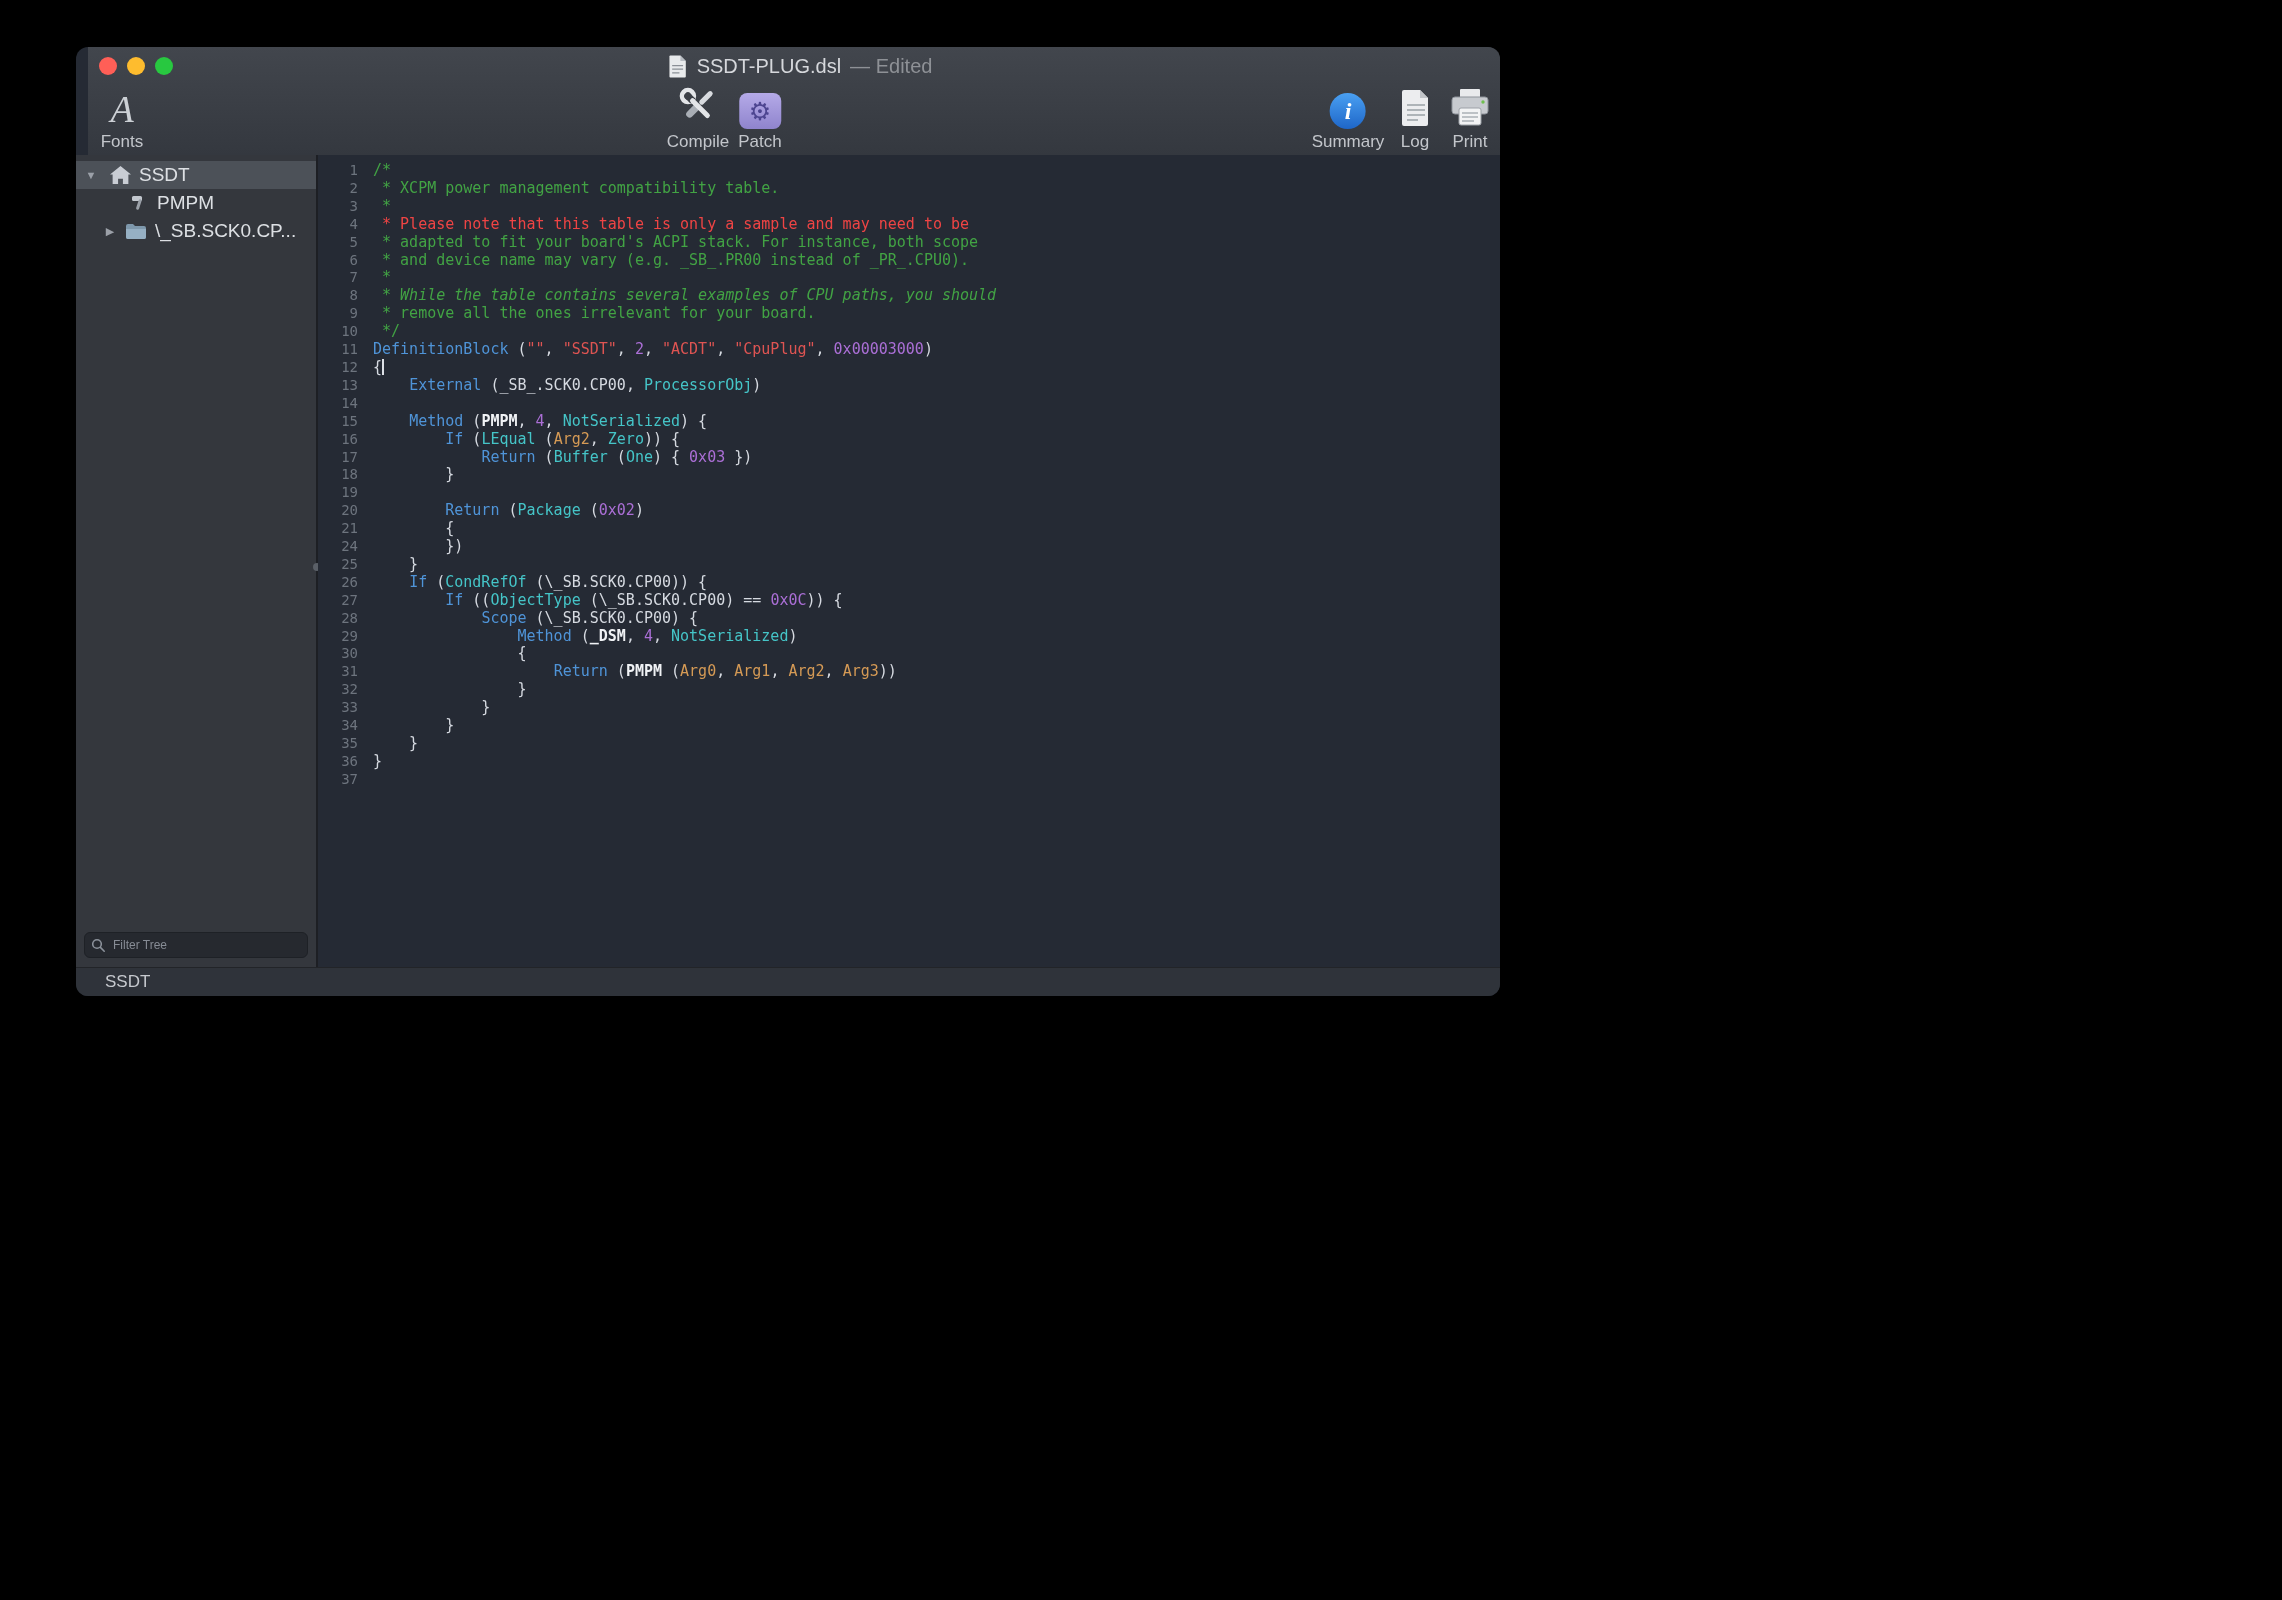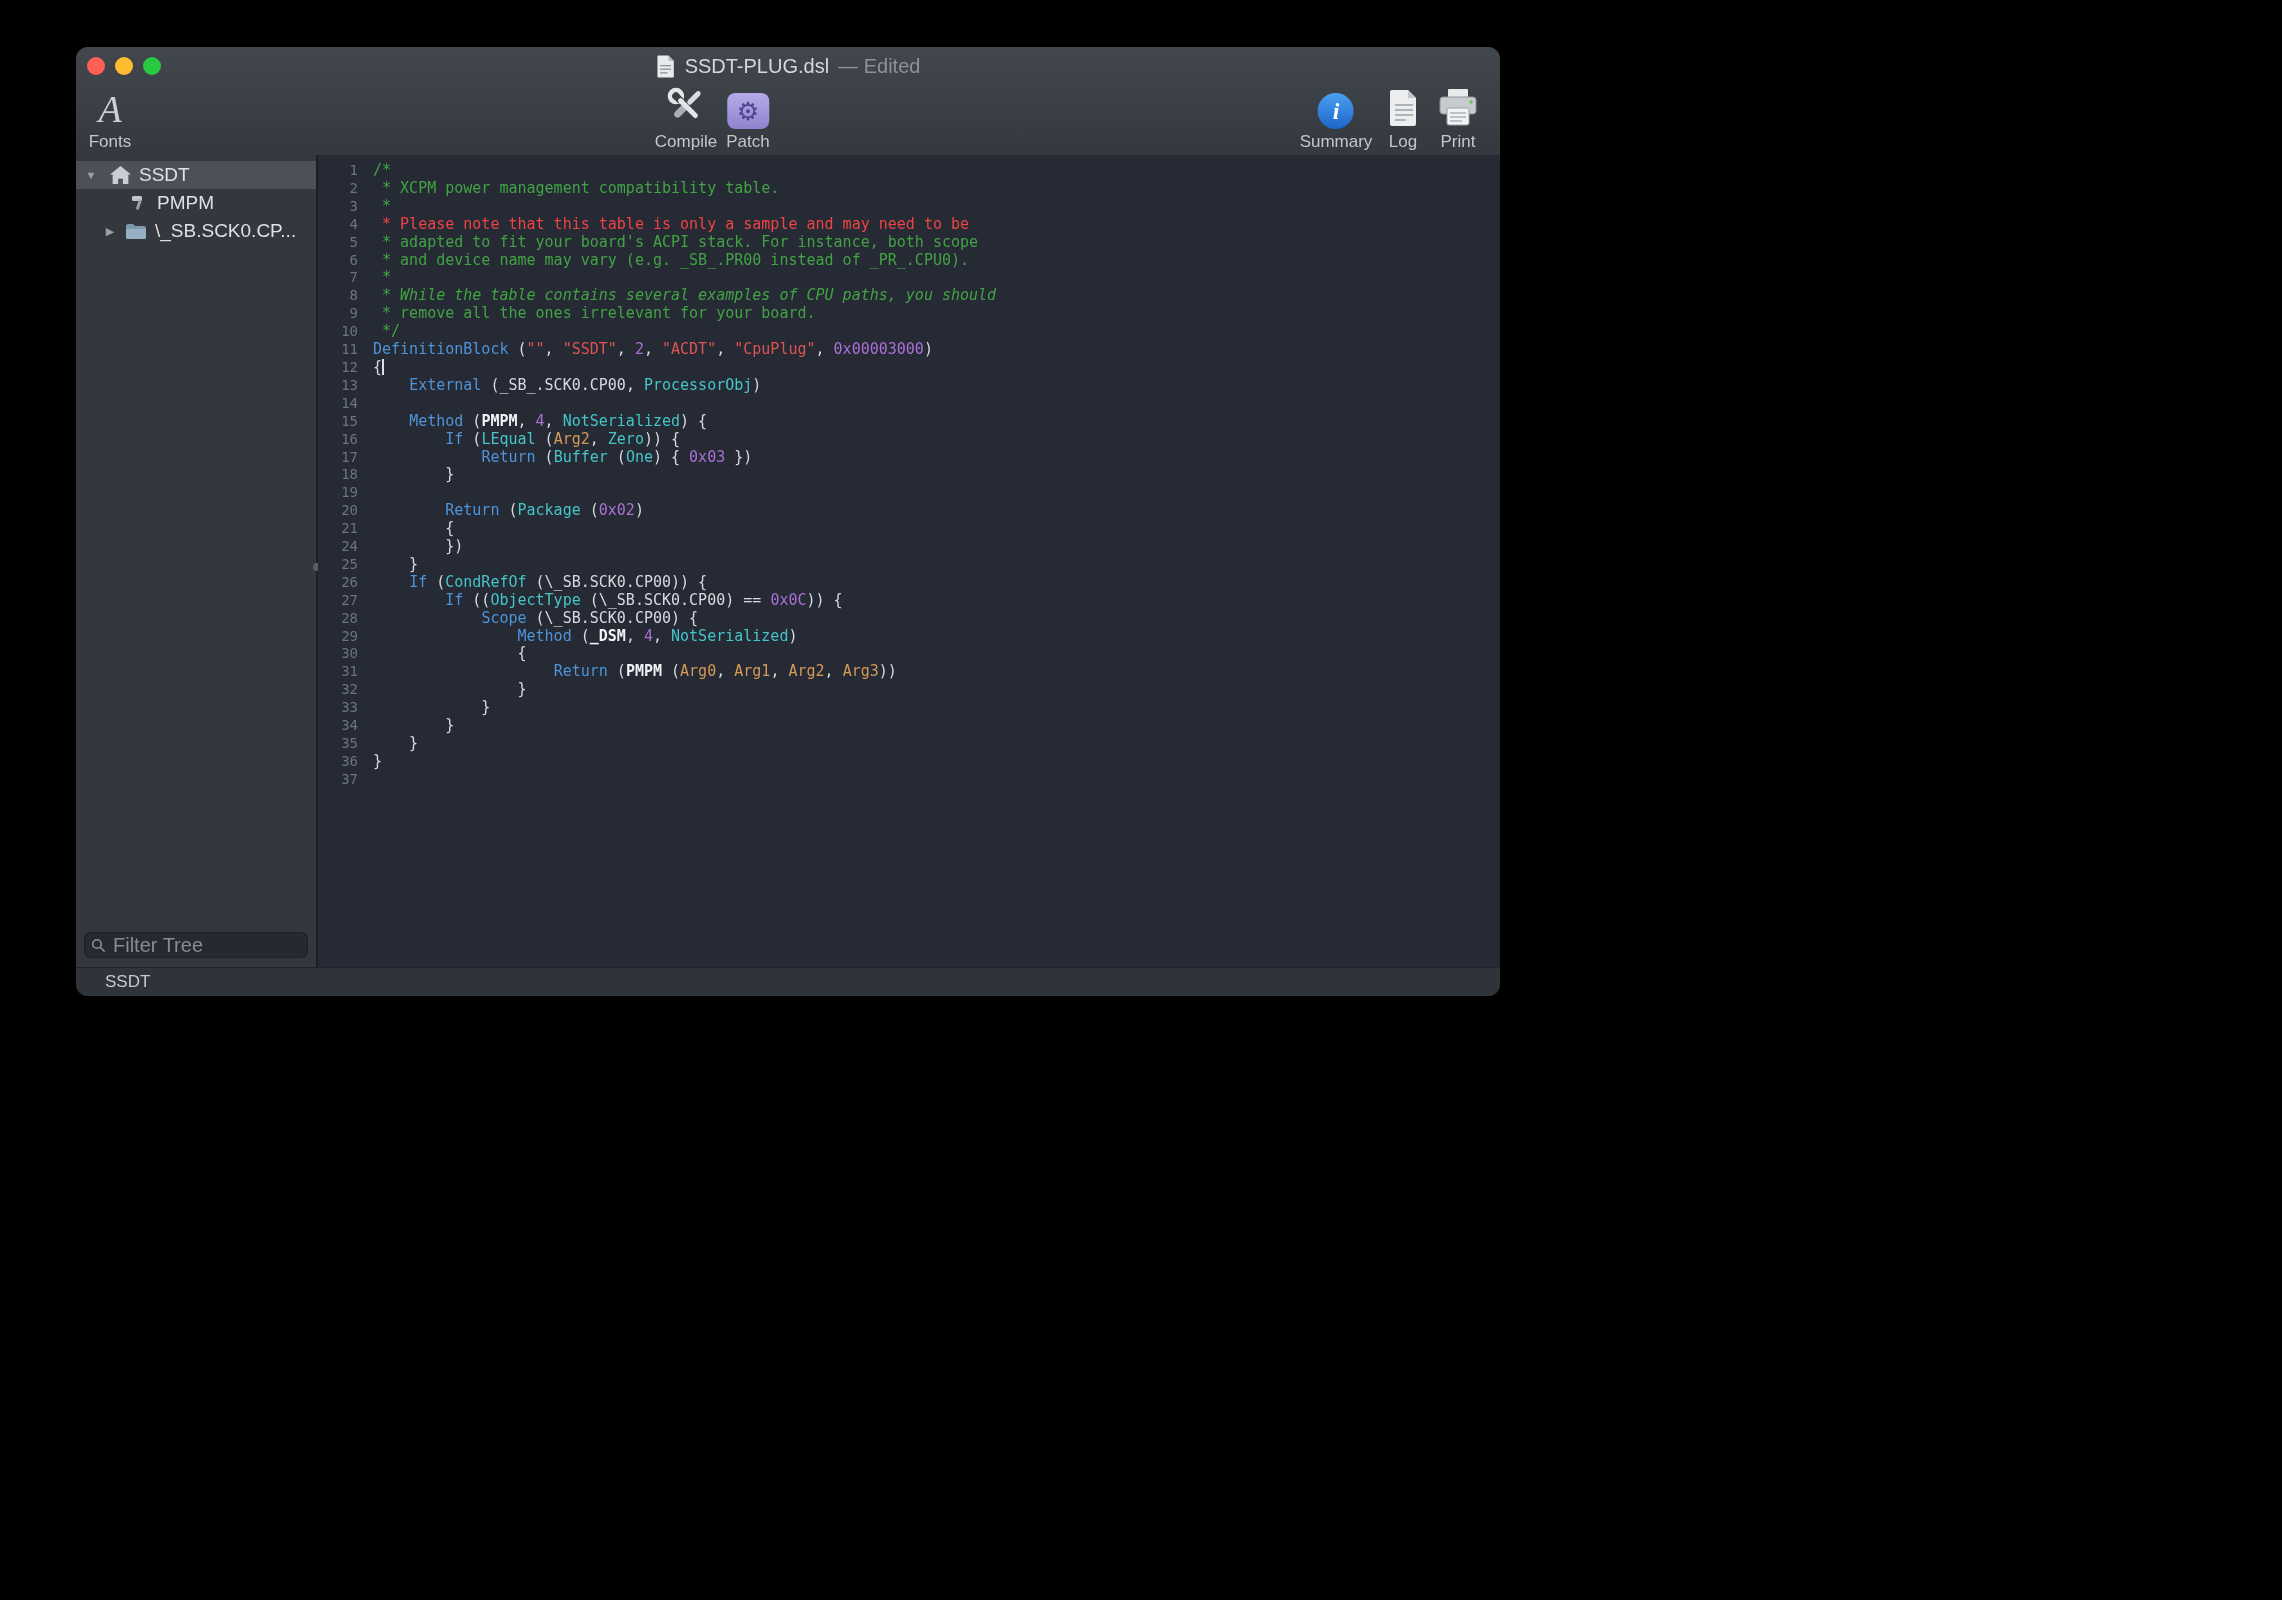--- a/index.html
+++ b/index.html
@@ -2,21 +2,21 @@
 <html><head>
 <meta charset="utf-8">
 <style>
   html,body{margin:0;padding:0;background:#000;}
   .canvas{position:relative;width:2282px;height:1600px;background:#000;overflow:hidden;
           font-family:"Liberation Sans",sans-serif;}
   .window{position:absolute;left:76px;top:47px;width:1424px;height:949px;border-radius:12px;
           overflow:hidden;background:#252a34;box-shadow:0 24px 70px rgba(0,0,0,.7);}
 
   
-  .header{position:absolute;left:0;top:0;width:100%;height:108px;
+  .header{position:absolute;left:12px;top:0;width:100%;height:108px;
           background:linear-gradient(#42464d,#34383f);border-bottom:1px solid #1e2024;}
   .titlebar{position:absolute;left:0;top:0;width:100%;height:38px;}
   .light{position:absolute;top:10px;width:18px;height:18px;border-radius:50%;}
   .light.c{left:11px}.light.m{left:39px}.light.x{left:67px}
   .titlewrap{position:absolute;left:50%;top:0;transform:translateX(-50%);height:38px;
              display:flex;align-items:center;gap:9px;white-space:nowrap;}
   .t-name{font-size:20px;color:#d6d8dc;}
   .t-edited{font-size:20px;color:#8e9196;}
 
   .toolbar{position:absolute;left:0;top:38px;width:100%;height:70px;}
@@ -40,21 +40,21 @@
   .sidebar{position:absolute;left:0;top:0;width:240px;height:100%;background:#34373d;}
   .s-row{position:absolute;left:0;width:100%;height:28px;display:flex;align-items:center;
          color:#dde0e4;font-size:19px;white-space:nowrap;overflow:hidden;}
   .s-row.selected{background:#4c5158;}
   .disc{width:14px;font-size:11px;color:#9ba0a8;text-align:center;flex:0 0 auto;}
   .s-icon{display:inline-flex;align-items:center;justify-content:center;flex:0 0 auto;}
   .filter{position:absolute;left:8px;bottom:10px;width:224px;height:26px;background:#26292f;
           border:1px solid #1e2126;border-radius:6px;display:flex;align-items:center;
           padding:0 6px;box-sizing:border-box;gap:5px;}
   .filter input{flex:1;background:transparent;border:none;outline:none;color:#d5d8dc;
-          font-size:20px;font-family:"Liberation Sans",sans-serif;min-width:0;}
+          font-size:12px;font-family:"Liberation Sans",sans-serif;min-width:0;}
   .filter input::placeholder{color:#878c95;}
   .divider{position:absolute;left:240px;top:0;width:2px;height:100%;background:#1d1f24;}
   .split-dot{position:absolute;left:-3px;top:408px;width:8px;height:8px;border-radius:50%;
              background:#5a5f67;}
 
   .editor{position:absolute;left:242px;top:0;right:0;height:100%;background:#252a34;
           overflow:hidden;}
   .lines{padding-top:7px;font-family:"DejaVu Sans Mono",monospace;font-size:15px;
          line-height:17.9px;}
   .line{display:flex;white-space:pre;}

